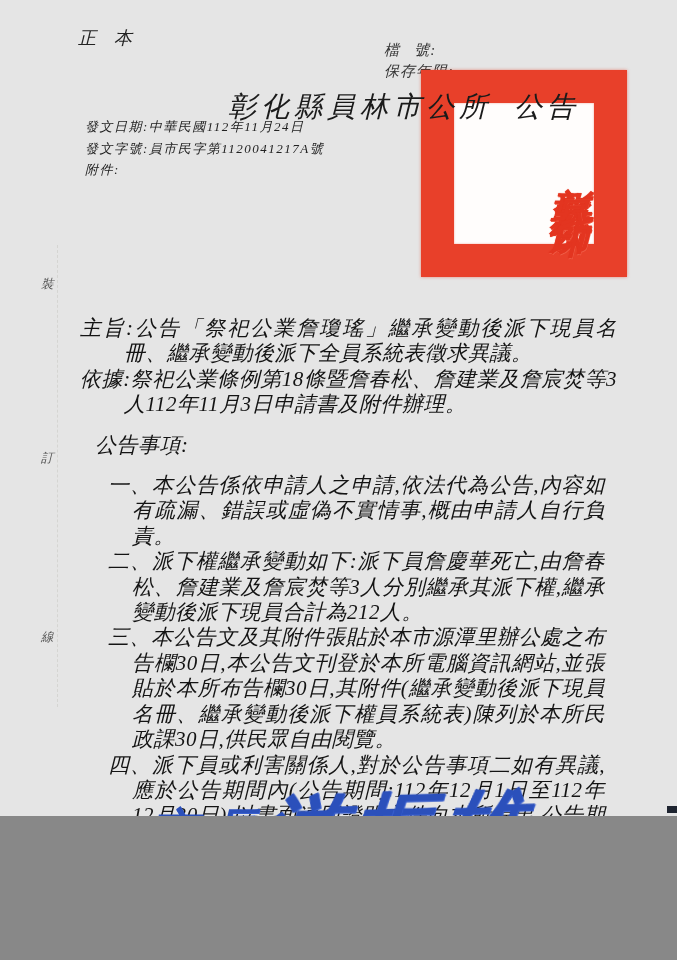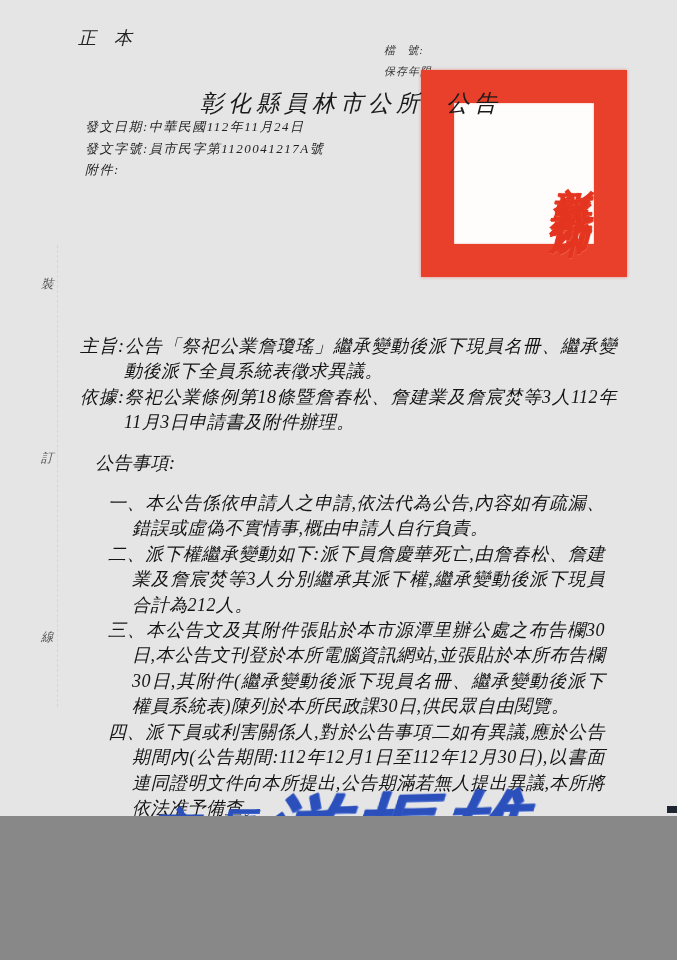--- a/index.html
+++ b/index.html
@@ -13,28 +13,28 @@
     font-style:italic;
   }
   
   .copy-label{
     position:absolute;left:78px;top:26px;
     font-size:18px;letter-spacing:18px;color:#222;
   }
   
   .file-block{
     position:absolute;left:384px;top:40px;
-    font-size:11px;line-height:21px;color:#333;
+    font-size:15px;line-height:21px;color:#333;
     letter-spacing:1px;z-index:1;
   }
   .file-block div{white-space:pre;}
   
   .doc-title{
-    position:absolute;left:200px;top:88px;
-    font-size:23px;letter-spacing:5px;color:#1a1a1a;
+    position:absolute;left:228px;top:88px;
+    font-size:28px;letter-spacing:5px;color:#1a1a1a;
     white-space:nowrap;z-index:3;text-align:center;
   }
   .doc-title .gap{display:inline-block;width:22px;}
   
   .meta-block{
     position:absolute;left:85px;top:116px;
     font-size:13px;line-height:21.5px;color:#222;
     letter-spacing:1.5px;
   }
   
@@ -55,22 +55,22 @@
     font-size:38px;line-height:44px;
     font-weight:bold;color:#e33520;
     letter-spacing:4px;
     text-align:center;
     padding-top:2px;
     text-shadow:0 0 1px #e33520, 0.5px 0.5px 0 #f0604a;
   }
   .seal-inner span{margin:0 1px;}
   
   .body-block{
-    position:absolute;left:80px;top:334px;width:537px;
-    font-size:18px;line-height:25.4px;
+    position:absolute;left:80px;top:316px;width:537px;
+    font-size:21px;line-height:25.4px;
     letter-spacing:0.5px;color:#141414;
     text-align:justify;
   }
   .para{margin:0;padding-left:44px;text-indent:-44px;}
   .items-header{margin:15px;}
   .item{margin:0 12px 0 28px;padding-left:24px;text-indent:-24px;}
   
   .signature{
     position:absolute;left:151px;top:780px;width:400px;height:105px;
     color:#2b50bb;white-space:nowrap;z-index:2;

